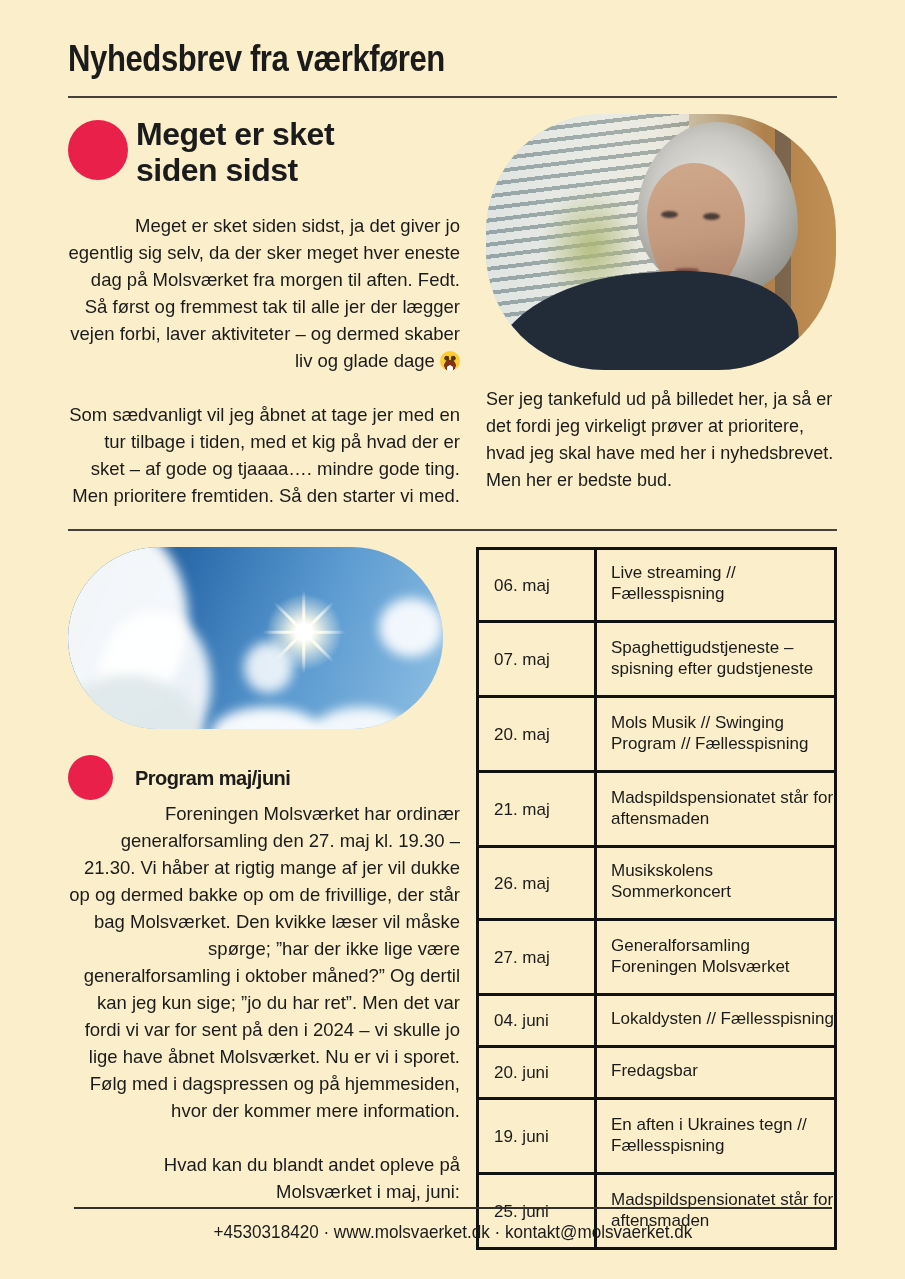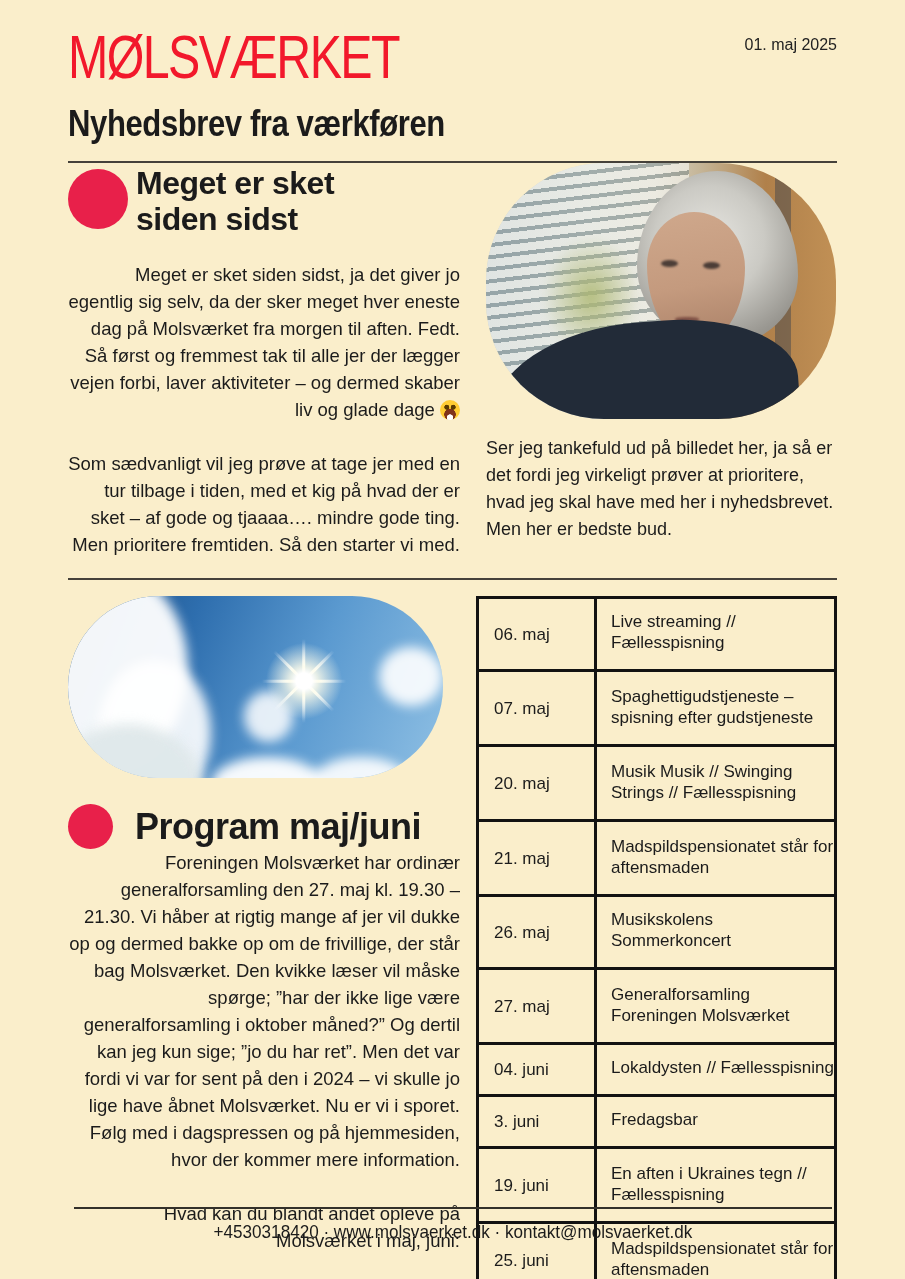--- a/index.html
+++ b/index.html
@@ -7,21 +7,21 @@
   .page{position:relative;width:905px;height:1279px;box-sizing:border-box;padding:24px 68px 0 68px;background:#FAEECB;overflow:hidden;}
 
   
   .logo-row{display:flex;justify-content:space-between;align-items:flex-start;}
   .logo{color:#F2182B;font-size:62px;font-weight:400;letter-spacing:-2px;line-height:1.05;transform:scaleX(0.78);transform-origin:left top;white-space:nowrap;}
   .date{font-size:16px;color:#222;margin-top:12px;white-space:nowrap;}
   .title{font-size:37px;font-weight:700;letter-spacing:-0.5px;margin:14px 0 16px 0;transform:scaleX(0.84);transform-origin:left center;white-space:nowrap;}
   .rule{height:2px;background:#45413a;border:none;margin:0;}
 
   
-  .s1{display:grid;grid-template-columns:392px 351px;column-gap:26px;}
+  .s1{display:grid;grid-template-columns:392px 351px;column-gap:26px;margin-top:16px;}
   .heading-row{display:flex;align-items:flex-start;}
   .dot{border-radius:50%;background:#E8204A;flex:0 0 auto;}
   .dot-lg{width:60px;height:60px;margin-top:6px;}
   .dot-sm{width:45px;height:45px;margin-top:0;}
   h2{font-size:32px;line-height:1.13;font-weight:700;margin:0 0 0 8px;letter-spacing:-0.5px;}
   .s1 h2{margin-top:2px;}
   p.body{font-size:18.5px;line-height:27px;margin:0 0 0 0;text-align:right;}
   .s1-left p.body{margin-top:24px;}
   .s1-left p.body + p.body{margin-top:27px;}
 
@@ -54,56 +54,52 @@
   .cl7{right:8%;bottom:-22%;width:28%;height:34%;opacity:.9;}
   .sun{position:absolute;right:25%;top:22%;width:90px;height:90px;}
   .sun-core{position:absolute;left:50%;top:50%;width:90px;height:90px;transform:translate(-50%,-50%);background:radial-gradient(circle,#ffffff 0 8px,rgba(255,253,235,.85) 14px,rgba(255,255,255,0) 60%);}
   .ray{position:absolute;left:50%;top:50%;width:84px;height:2.5px;background:linear-gradient(90deg,rgba(255,255,255,0),rgba(255,255,255,.95) 30% 70%,rgba(255,255,255,0));}
   .r0{transform:translate(-50%,-50%) rotate(0deg);}
   .r45{transform:translate(-50%,-50%) rotate(45deg);}
   .r90{transform:translate(-50%,-50%) rotate(90deg);}
   .r135{transform:translate(-50%,-50%) rotate(135deg);}
 
   .s2 .heading-row{margin-top:26px;align-items:center;}
-  .s2 h2{font-size:36px;margin-left:22px;}
+  .s2 h2{font-size:20px;margin-left:22px;}
   .s2-left p.body{margin-top:0;}
   .s2-left p.body + p.body{margin-top:27px;}
 
   table.program{border-collapse:collapse;width:361px;}
   table.program td{border:3px solid #121212;font-size:17px;line-height:21px;vertical-align:middle;}
   td.c-date{width:80px;padding:13px 20px 13px 15px;white-space:nowrap;}
   td.c-event{padding:12px 0 16px 14px;vertical-align:top;padding-top:14px;}
   tr.single td.c-event{vertical-align:middle;padding-top:12px;}
 
   .footer{position:absolute;left:74px;right:73px;bottom:0;height:72px;}
   .footer .rule{height:1.5px;background:#33302a;}
   .footer-text{text-align:center;font-size:19px;margin-top:12px;transform:scaleX(0.9);transform-origin:center;}
 </style>
 </head>
 <body>
 
 <div class="page">
 
   <header>
-    <div class="logo-row">
-      <div class="logo">MØLSVÆRKET</div>
-      <div class="date">01. maj 2025</div>
-    </div>
     <div class="title">Nyhedsbrev fra værkføren</div>
     <div class="rule"></div>
   </header>
 
   <section class="s1">
     <div class="s1-left">
       <div class="heading-row">
         <span class="dot dot-lg"></span>
         <h2><span>Meget er sket</span><br><span>siden sidst</span></h2>
       </div>
       <p class="body"><span>Meget er sket siden sidst, ja det giver jo egentlig sig selv, da der sker meget hver eneste dag på Molsværket fra morgen til aften. Fedt. Så først og fremmest tak til alle jer der lægger vejen forbi, laver aktiviteter – og dermed skaber liv og glade dage </span><span style="display:inline-block;width:20px;height:20px;border-radius:50%;vertical-align:-4px;background:radial-gradient(circle at 34% 36%,#5a3a00 2.2px,rgba(0,0,0,0) 2.8px),radial-gradient(circle at 66% 36%,#5a3a00 2.2px,rgba(0,0,0,0) 2.8px),radial-gradient(circle at 50% 88%,#ffffff 3px,rgba(255,255,255,0) 3.5px),radial-gradient(circle at 50% 72%,#80331a 5.5px,rgba(0,0,0,0) 6px),#FFCC33;"></span></p>
-      <p class="body">Som sædvanligt vil jeg prøve at tage jer med en tur tilbage i tiden, med et kig på hvad der er sket – af gode og tjaaaa…. mindre gode ting. Men prioritere fremtiden. Så den starter vi med.</p>
+      <p class="body">Som sædvanligt vil jeg åbnet at tage jer med en tur tilbage i tiden, med et kig på hvad der er sket – af gode og tjaaaa…. mindre gode ting. Men prioritere fremtiden. Så den starter vi med.</p>
     </div>
     <div class="s1-right">
       <div class="photo photo-portrait">
         <div class="pp-blinds"></div>
         <div class="pp-foliage"></div>
         <div class="pp-frame"></div>
         <div class="pp-hair"></div>
         <div class="pp-face"></div>
         <div class="pp-eye l"></div>
         <div class="pp-eye r"></div>
@@ -147,40 +143,40 @@
           <tr class="single">
             <td class="c-date">06. maj</td>
             <td class="c-event">Live streaming // Fællesspisning</td>
           </tr>
           <tr>
             <td class="c-date">07. maj</td>
             <td class="c-event">Spaghettigudstjeneste – spisning efter gudstjeneste</td>
           </tr>
           <tr>
             <td class="c-date">20. maj</td>
-            <td class="c-event">Musik Musik // Swinging Strings // Fællesspisning</td>
+            <td class="c-event">Mols Musik // Swinging Program // Fællesspisning</td>
           </tr>
           <tr>
             <td class="c-date">21. maj</td>
             <td class="c-event">Madspildspensionatet står for aftensmaden</td>
           </tr>
           <tr class="single">
             <td class="c-date">26. maj</td>
             <td class="c-event">Musikskolens Sommerkoncert</td>
           </tr>
           <tr>
             <td class="c-date">27. maj</td>
             <td class="c-event">Generalforsamling Foreningen Molsværket</td>
           </tr>
           <tr class="single">
             <td class="c-date">04. juni</td>
             <td class="c-event">Lokaldysten // Fællesspisning</td>
           </tr>
           <tr class="single">
-            <td class="c-date">3. juni</td>
+            <td class="c-date">20. juni</td>
             <td class="c-event">Fredagsbar</td>
           </tr>
           <tr>
             <td class="c-date">19. juni</td>
             <td class="c-event">En aften i Ukraines tegn // Fællesspisning</td>
           </tr>
           <tr>
             <td class="c-date">25. juni</td>
             <td class="c-event">Madspildspensionatet står for aftensmaden</td>
           </tr>

